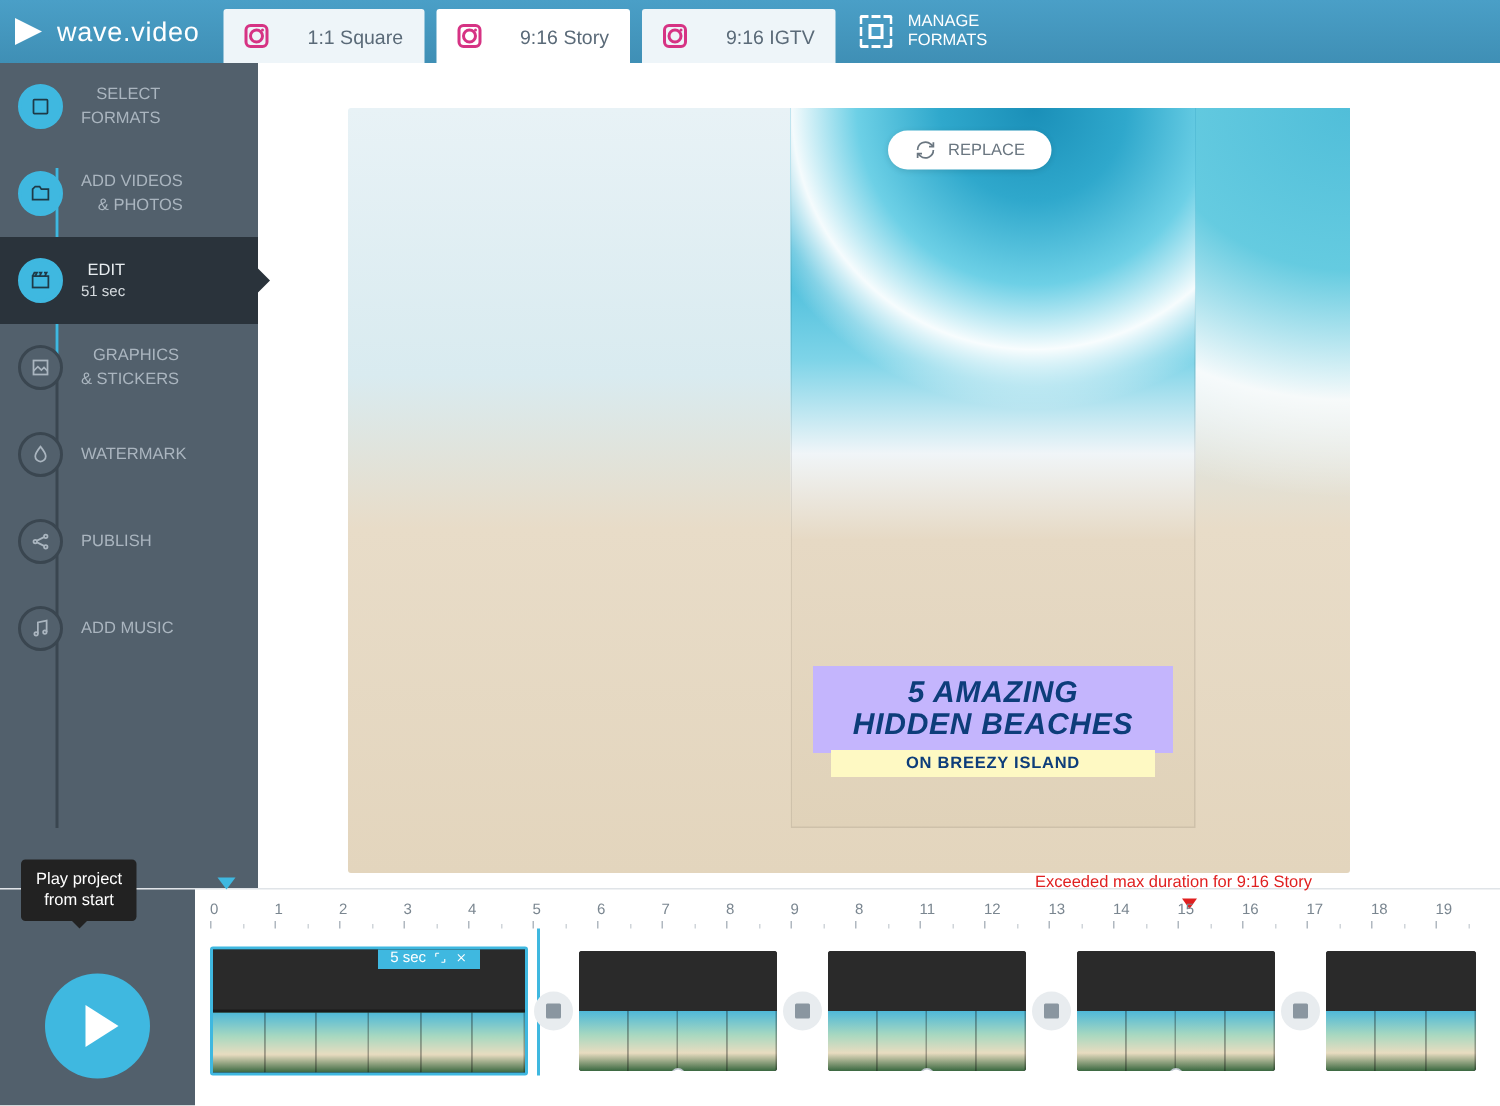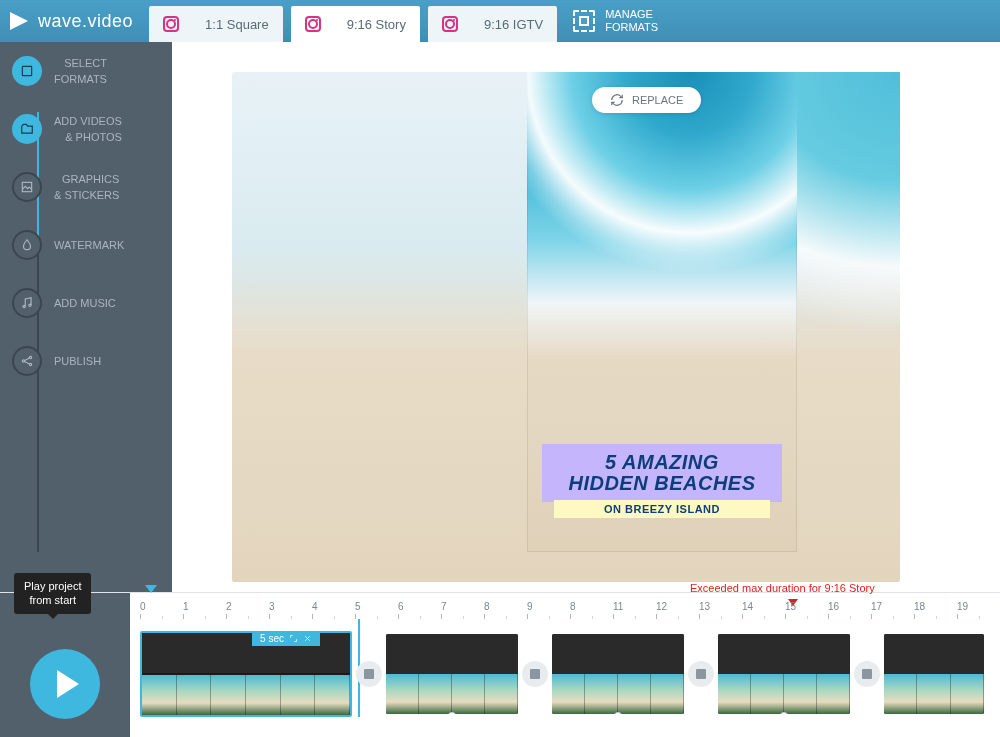--- a/index.html
+++ b/index.html
@@ -136,65 +136,77 @@
       <span class="circle">
           <svg viewBox="0 0 24 24">
             <path d="M3 7l3-3h5l2 3h8v12H3z"></path>
           </svg>
         </span>
       <div class="labels">
         <span>ADD VIDEOS</span>
         <span>&amp; PHOTOS</span>
       </div>
     </div>
+    <div class="side-item active">
+      <span class="circle">
+          <svg viewBox="0 0 24 24">
+            <rect x="3" y="7" width="18" height="13"></rect>
+            <path d="M3 7l2-4h3l-2 4M10 3h3l-2 4M16 3h3l-2 4"></path>
+          </svg>
+        </span>
+      <div class="labels">
+        <span>EDIT</span>
+        <span class="sub">51 sec</span>
+      </div>
+    </div>
     <div class="side-item">
       <span class="circle">
           <svg viewBox="0 0 24 24">
             <rect x="4" y="4" width="16" height="16"></rect>
             <path d="M4 16l5-5 4 4 3-3 4 4"></path>
           </svg>
         </span>
       <div class="labels">
         <span>GRAPHICS</span>
         <span>&amp; STICKERS</span>
       </div>
     </div>
     <div class="side-item">
       <span class="circle">
           <svg viewBox="0 0 24 24">
             <path d="M12 3c4 5 6 8 6 11a6 6 0 11-12 0c0-3 2-6 6-11z"></path>
           </svg>
         </span>
       <div class="labels">
         <span>WATERMARK</span>
-      </div>
-    </div>
-    <div class="side-item">
-      <span class="circle">
-          <svg viewBox="0 0 24 24">
-            <path d="M9 18V5l10-2v13"></path>
-            <circle cx="7" cy="18" r="2"></circle>
-            <circle cx="17" cy="16" r="2"></circle>
-          </svg>
-        </span>
-      <div class="labels">
-        <span>ADD MUSIC</span>
       </div>
     </div>
     <div class="side-item">
       <span class="circle">
           <svg viewBox="0 0 24 24">
             <circle cx="6" cy="12" r="2"></circle>
             <circle cx="18" cy="6" r="2"></circle>
             <circle cx="18" cy="18" r="2"></circle>
             <path d="M8 11l8-4M8 13l8 4"></path>
           </svg>
         </span>
       <div class="labels">
         <span>PUBLISH</span>
+      </div>
+    </div>
+    <div class="side-item">
+      <span class="circle">
+          <svg viewBox="0 0 24 24">
+            <path d="M9 18V5l10-2v13"></path>
+            <circle cx="7" cy="18" r="2"></circle>
+            <circle cx="17" cy="16" r="2"></circle>
+          </svg>
+        </span>
+      <div class="labels">
+        <span>ADD MUSIC</span>
       </div>
     </div>
   </div>
 
   <div class="canvas-area">
     <div class="canvas-bg">
       <div class="wave-overlay"></div>
     </div>
     <div class="phone-frame">
       <div class="phone-wave"></div>

